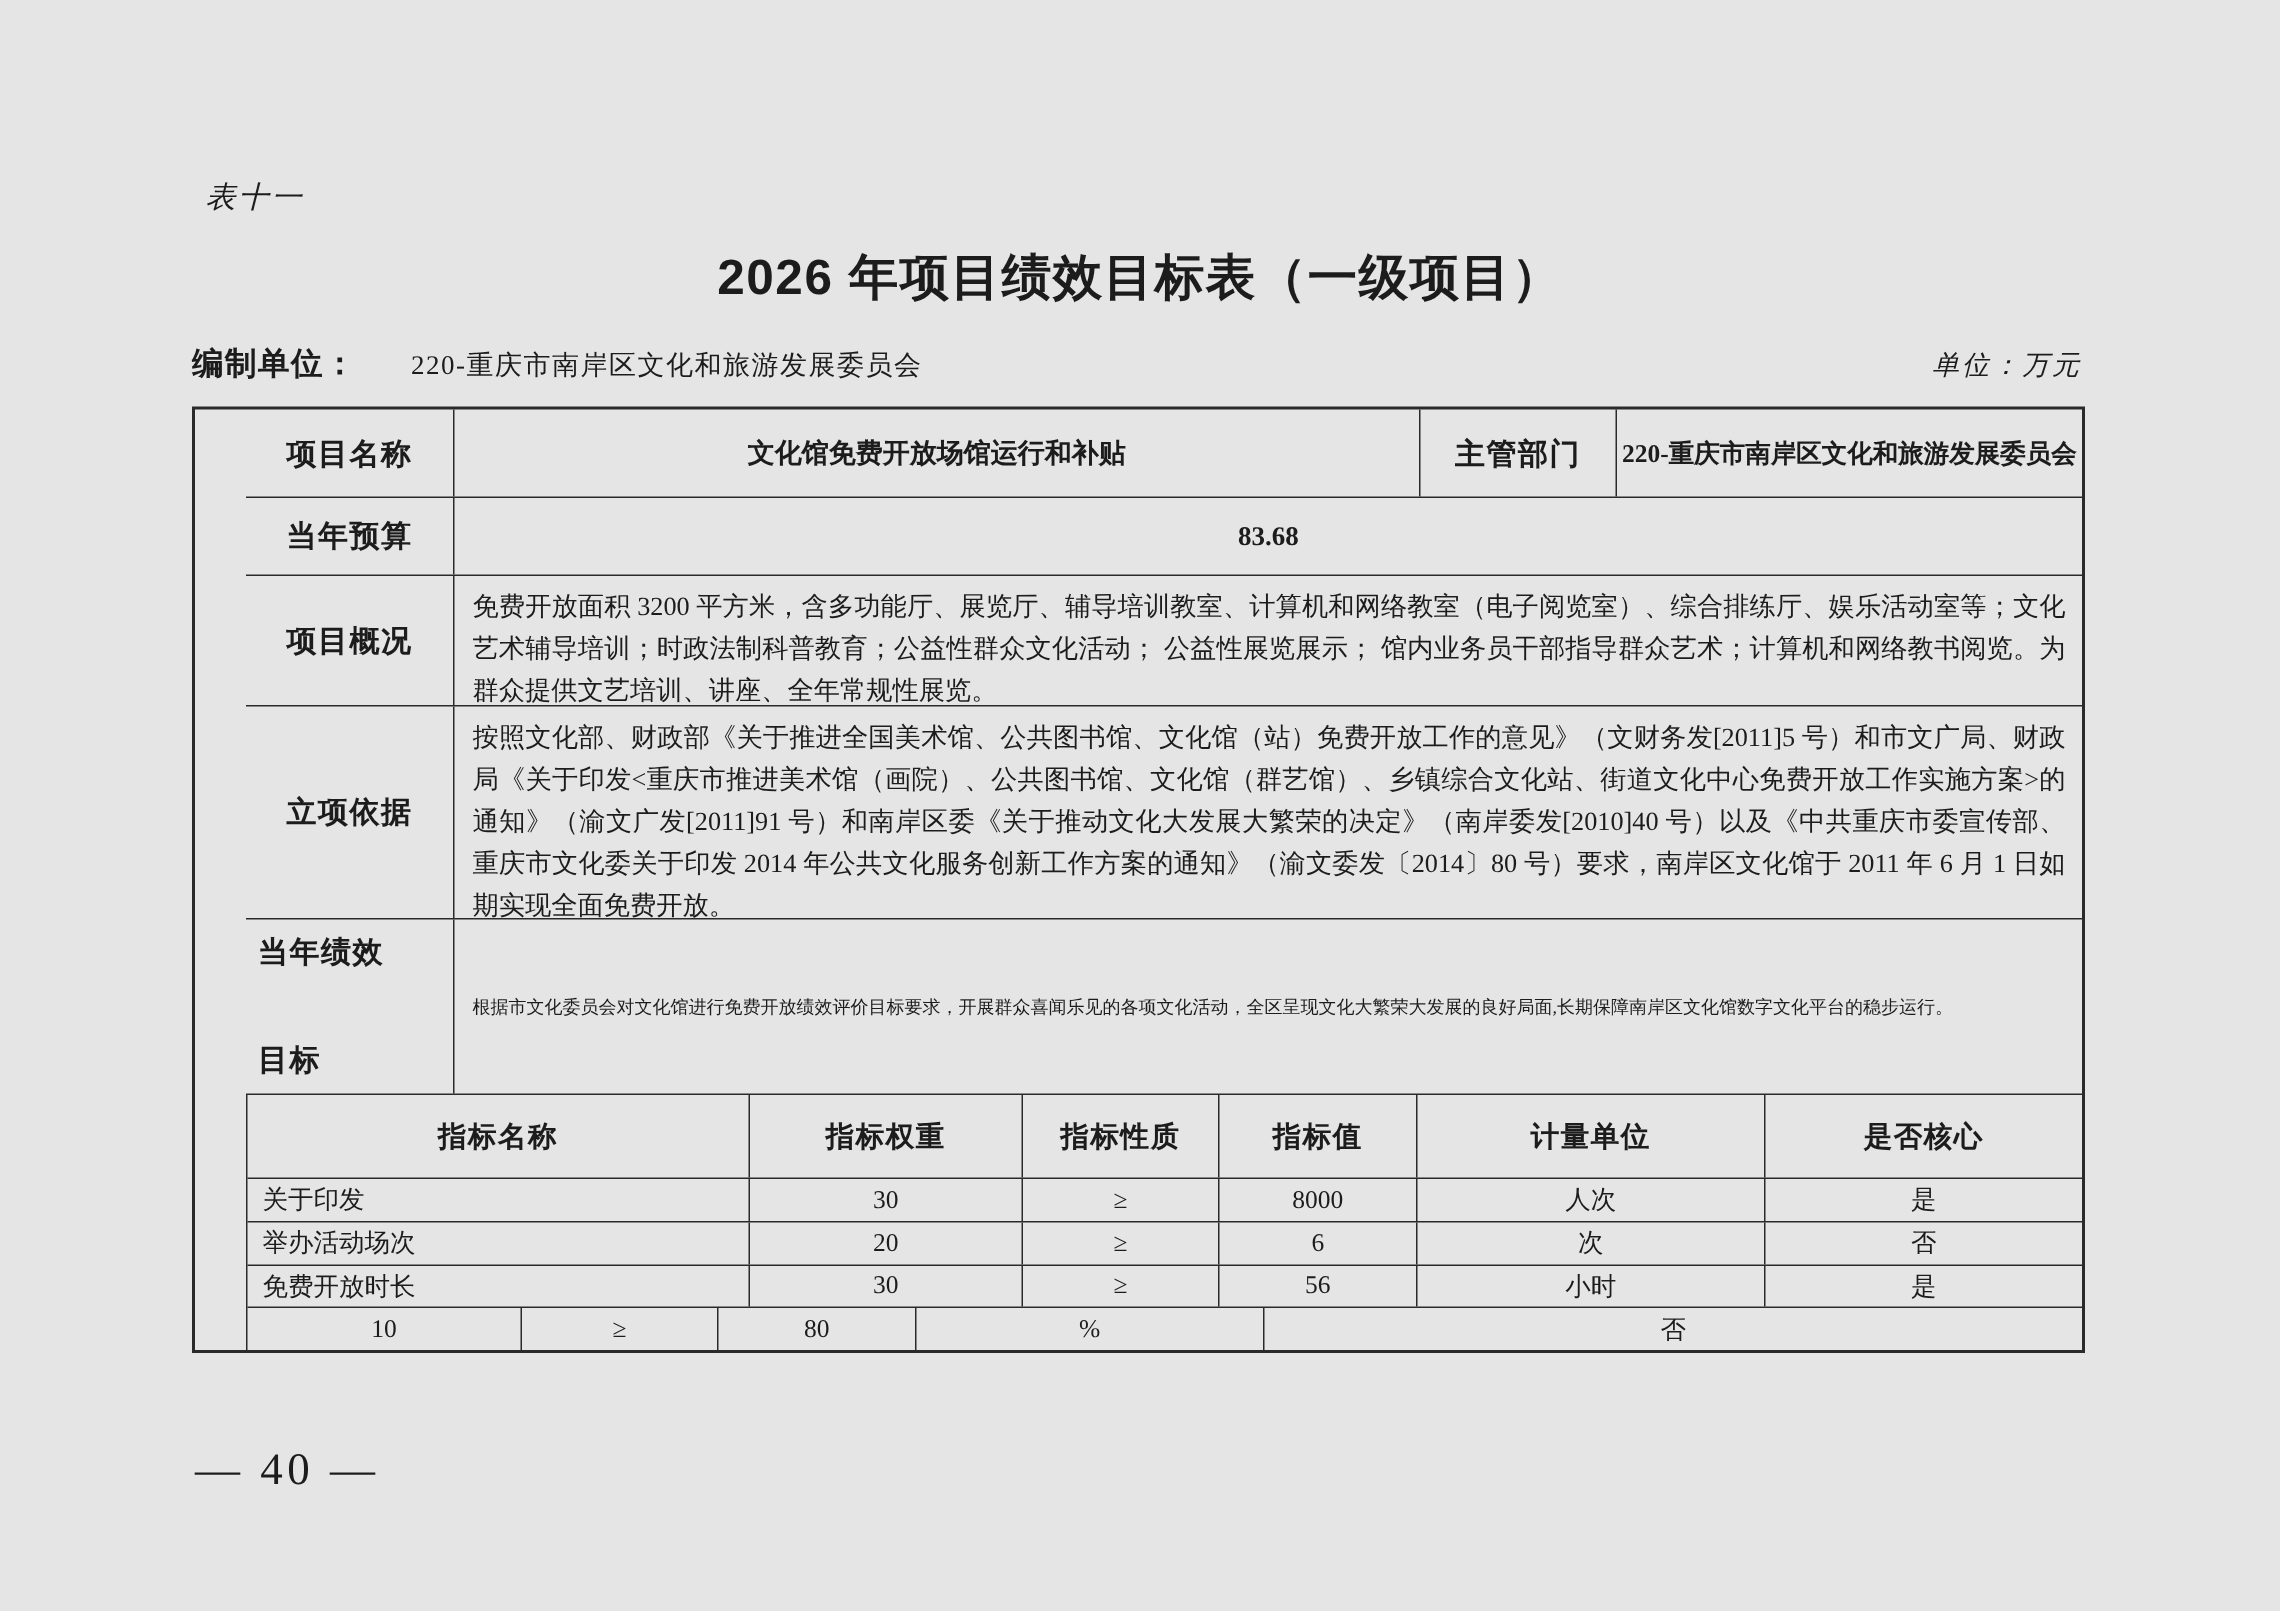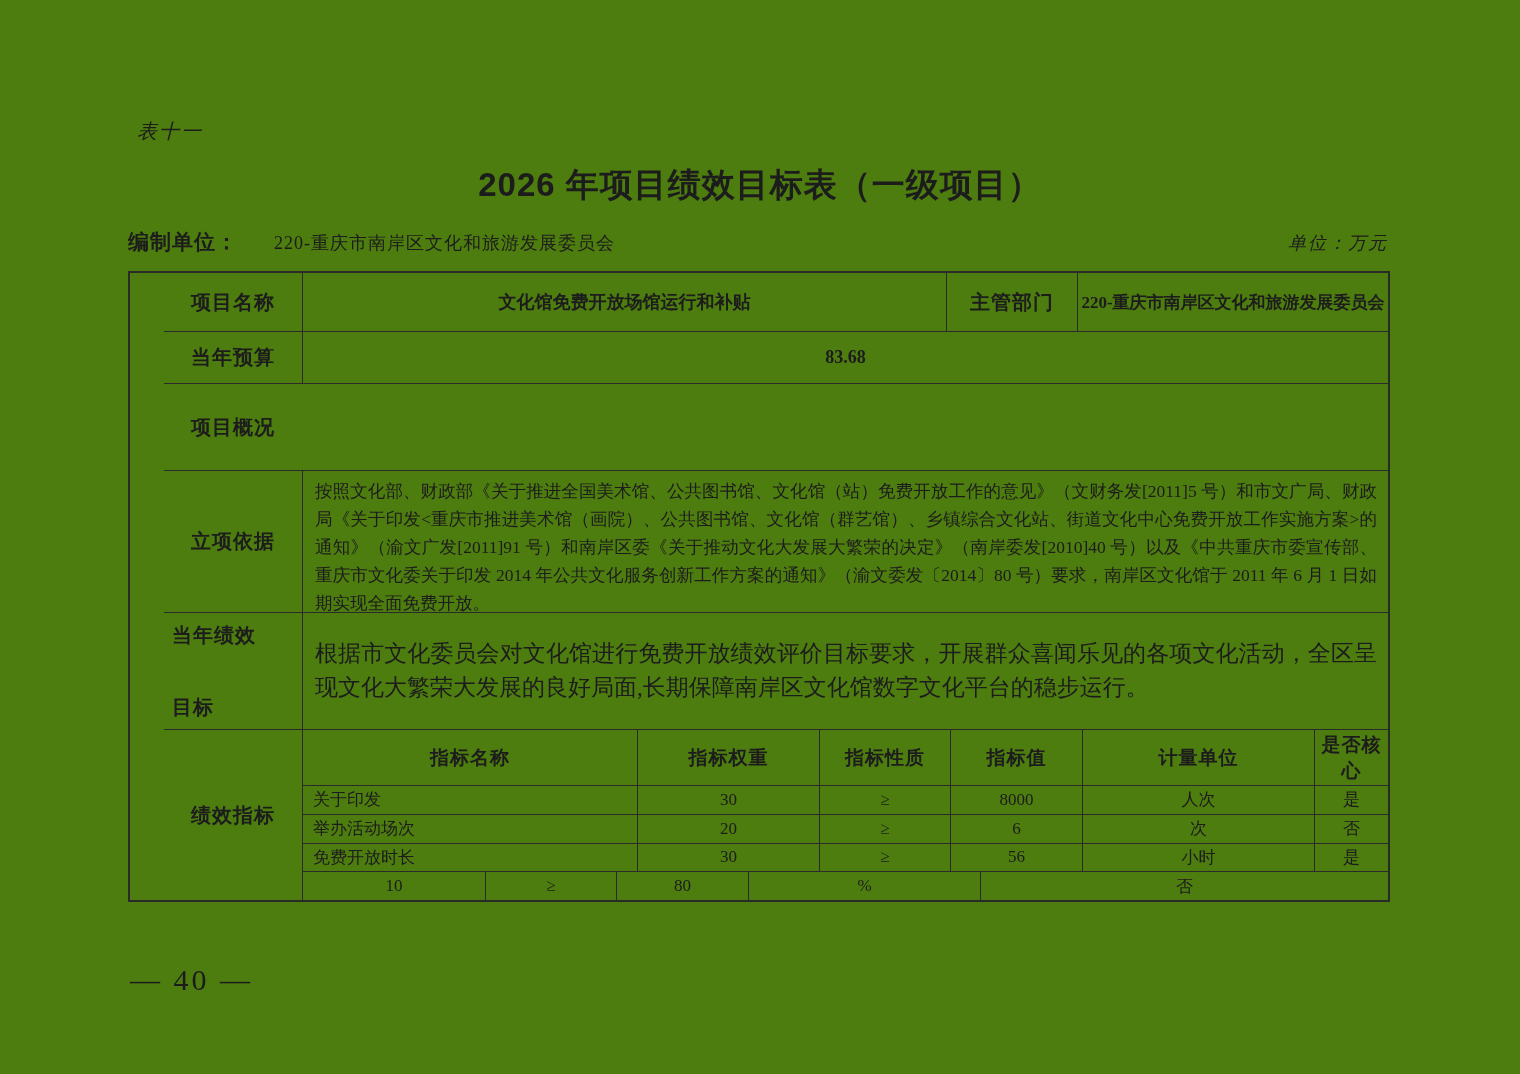--- a/index.html
+++ b/index.html
@@ -2,21 +2,21 @@
 <html><head>
 <meta charset="utf-8">
 <style>
   html,body { margin:0; padding:0; background:#ffffff; }
   body {
     width:1520px; height:1074px;
     font-family:"Liberation Serif","DejaVu Serif",serif;
     color:#1c1c1c;
     position:relative;
   }
-  .page { position:relative; width:1520px; height:1074px; background:#4d7c0f; overflow:hidden; }
+  .page { position:relative; width:1520px; height:1074px; background:#e5e5e5; overflow:hidden; }
 
   .tag-label {
     position:absolute; left:137px; top:118px;
     font-size:20px; font-style:italic; letter-spacing:2px;
   }
   .doc-title {
     position:absolute; left:0; top:163px; width:100%;
     text-align:center;
     font-family:"Liberation Sans","DejaVu Sans",sans-serif;
     font-weight:bold; font-size:33px; letter-spacing:1px;
@@ -62,21 +62,21 @@
   .center-cell { justify-content:center; text-align:center;font-weight:bold; }
   .value-text  { font-size:18px; }
 
   .body-cell {
     display:block; padding:6px 11px 4px 12px;
     font-size:17.5px; line-height:28px;
     text-align:justify; text-justify:inter-ideograph;
   }
   .target-cell {
     display:flex; align-items:center; padding:0 11px 0 12px;
-    font-size:23px; line-height:34px;
+    font-size:12px; line-height:34px;
     text-align:justify;
   }
 
   .r1 { height:58px; }
   .r2 { height:52px; }
   .r3 { height:87px; }
   .r4 { height:142px; }
   .r5 { height:117px; }
   .r6 { height:171px; }
 
@@ -141,36 +141,36 @@
       <div class="cell center-cell c-deptval">220-重庆市南岸区文化和旅游发展委员会</div>
     </div>
 
     <div class="tr r2">
       <div class="cell label-cell">当年预算</div>
       <div class="cell center-cell c-rest value-text">83.68</div>
     </div>
 
     <div class="tr r3">
       <div class="cell label-cell">项目概况</div>
+      <div class="cell body-cell c-rest">免费开放面积 3200 平方米，含多功能厅、展览厅、辅导培训教室、计算机和网络教室（电子阅览室）、综合排练厅、娱乐活动室等；文化艺术辅导培训；时政法制科普教育；公益性群众文化活动； 公益性展览展示； 馆内业务员干部指导群众艺术；计算机和网络教书阅览。为群众提供文艺培训、讲座、全年常规性展览。</div>
     </div>
 
     <div class="tr r4">
       <div class="cell label-cell">立项依据</div>
       <div class="cell body-cell c-rest">按照文化部、财政部《关于推进全国美术馆、公共图书馆、文化馆（站）免费开放工作的意见》（文财务发[2011]5 号）和市文广局、财政局《关于印发&lt;重庆市推进美术馆（画院）、公共图书馆、文化馆（群艺馆）、乡镇综合文化站、街道文化中心免费开放工作实施方案&gt;的通知》（渝文广发[2011]91 号）和南岸区委《关于推动文化大发展大繁荣的决定》（南岸委发[2010]40 号）以及《中共重庆市委宣传部、重庆市文化委关于印发 2014 年公共文化服务创新工作方案的通知》（渝文委发〔2014〕80 号）要求，南岸区文化馆于 2011 年 6 月 1 日如期实现全面免费开放。</div>
     </div>
 
     <div class="tr r5">
       <div class="cell label-cell label-left">
         <span class="wrap">当年绩效目标</span>
       </div>
       <div class="cell target-cell c-rest">根据市文化委员会对文化馆进行免费开放绩效评价目标要求，开展群众喜闻乐见的各项文化活动，全区呈现文化大繁荣大发展的良好局面,长期保障南岸区文化馆数字文化平台的稳步运行。</div>
     </div>
 
     <div class="tr r6">
-      <div class="cell label-cell" style="border-right:none;">绩效指标</div>
       <div class="subtable">
         <div class="sub-header">
           <div class="scell sc-name">指标名称</div>
           <div class="scell sc-weight">指标权重</div>
           <div class="scell sc-nature">指标性质</div>
           <div class="scell sc-value">指标值</div>
           <div class="scell sc-unit">计量单位</div>
           <div class="scell sc-core">是否核心</div>
         </div>
 

